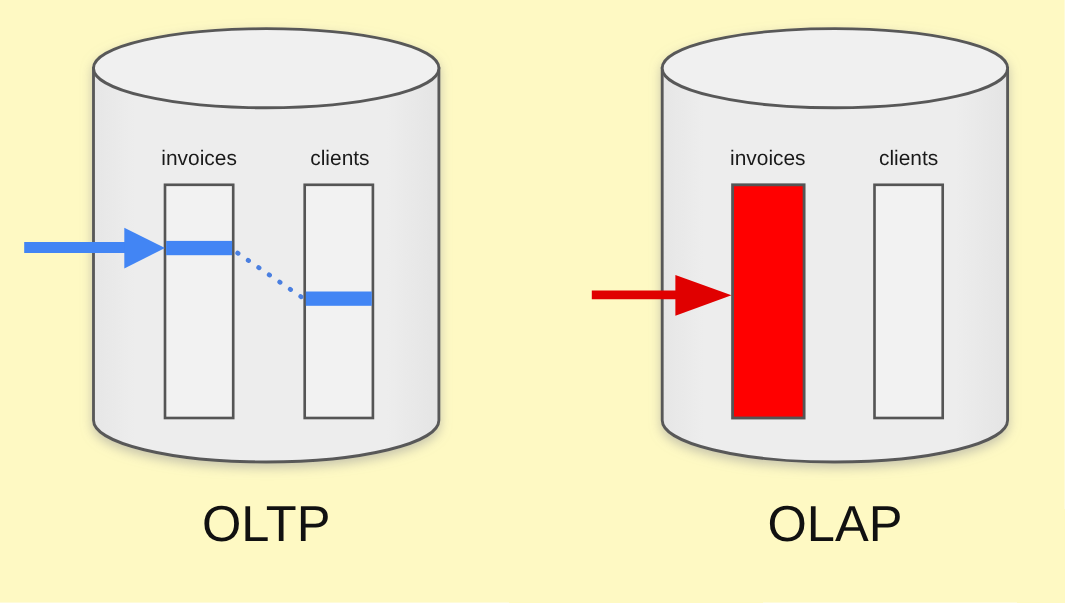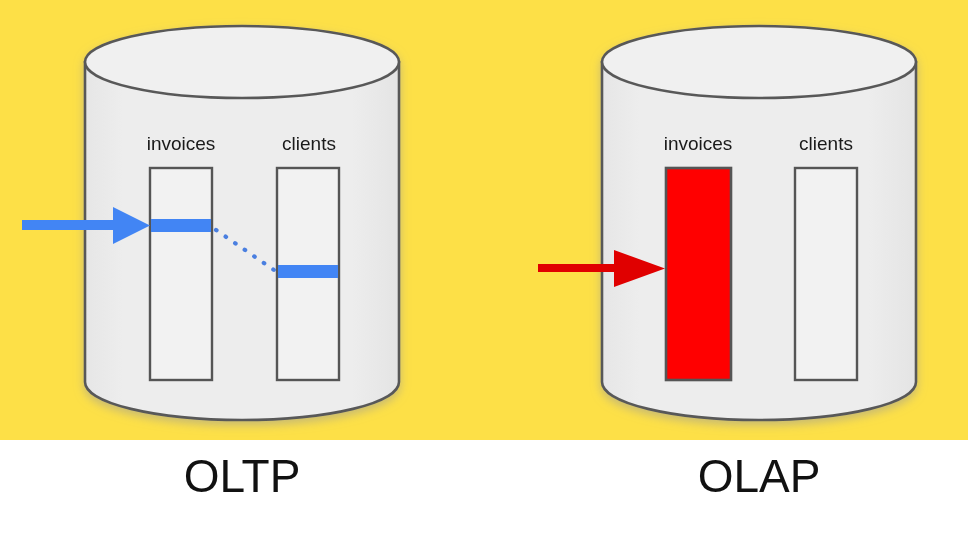--- a/index.html
+++ b/index.html
@@ -10,22 +10,22 @@
   }
   body {
     width: 968px;
     height: 548px;
     overflow: hidden;
     font-family: "Liberation Sans", sans-serif;
   }
   #stage {
     position: relative;
     width: 968px;
-    height: 440px;
-    background: #fde047;
+    height: 548px;
+    background: #fef9c3;
   }
   #diagram {
     position: absolute;
     top: 0;
     left: 0;
     width: 968px;
     height: 548px;
   }
   .db-label {
     font-family: "Liberation Sans", sans-serif;

